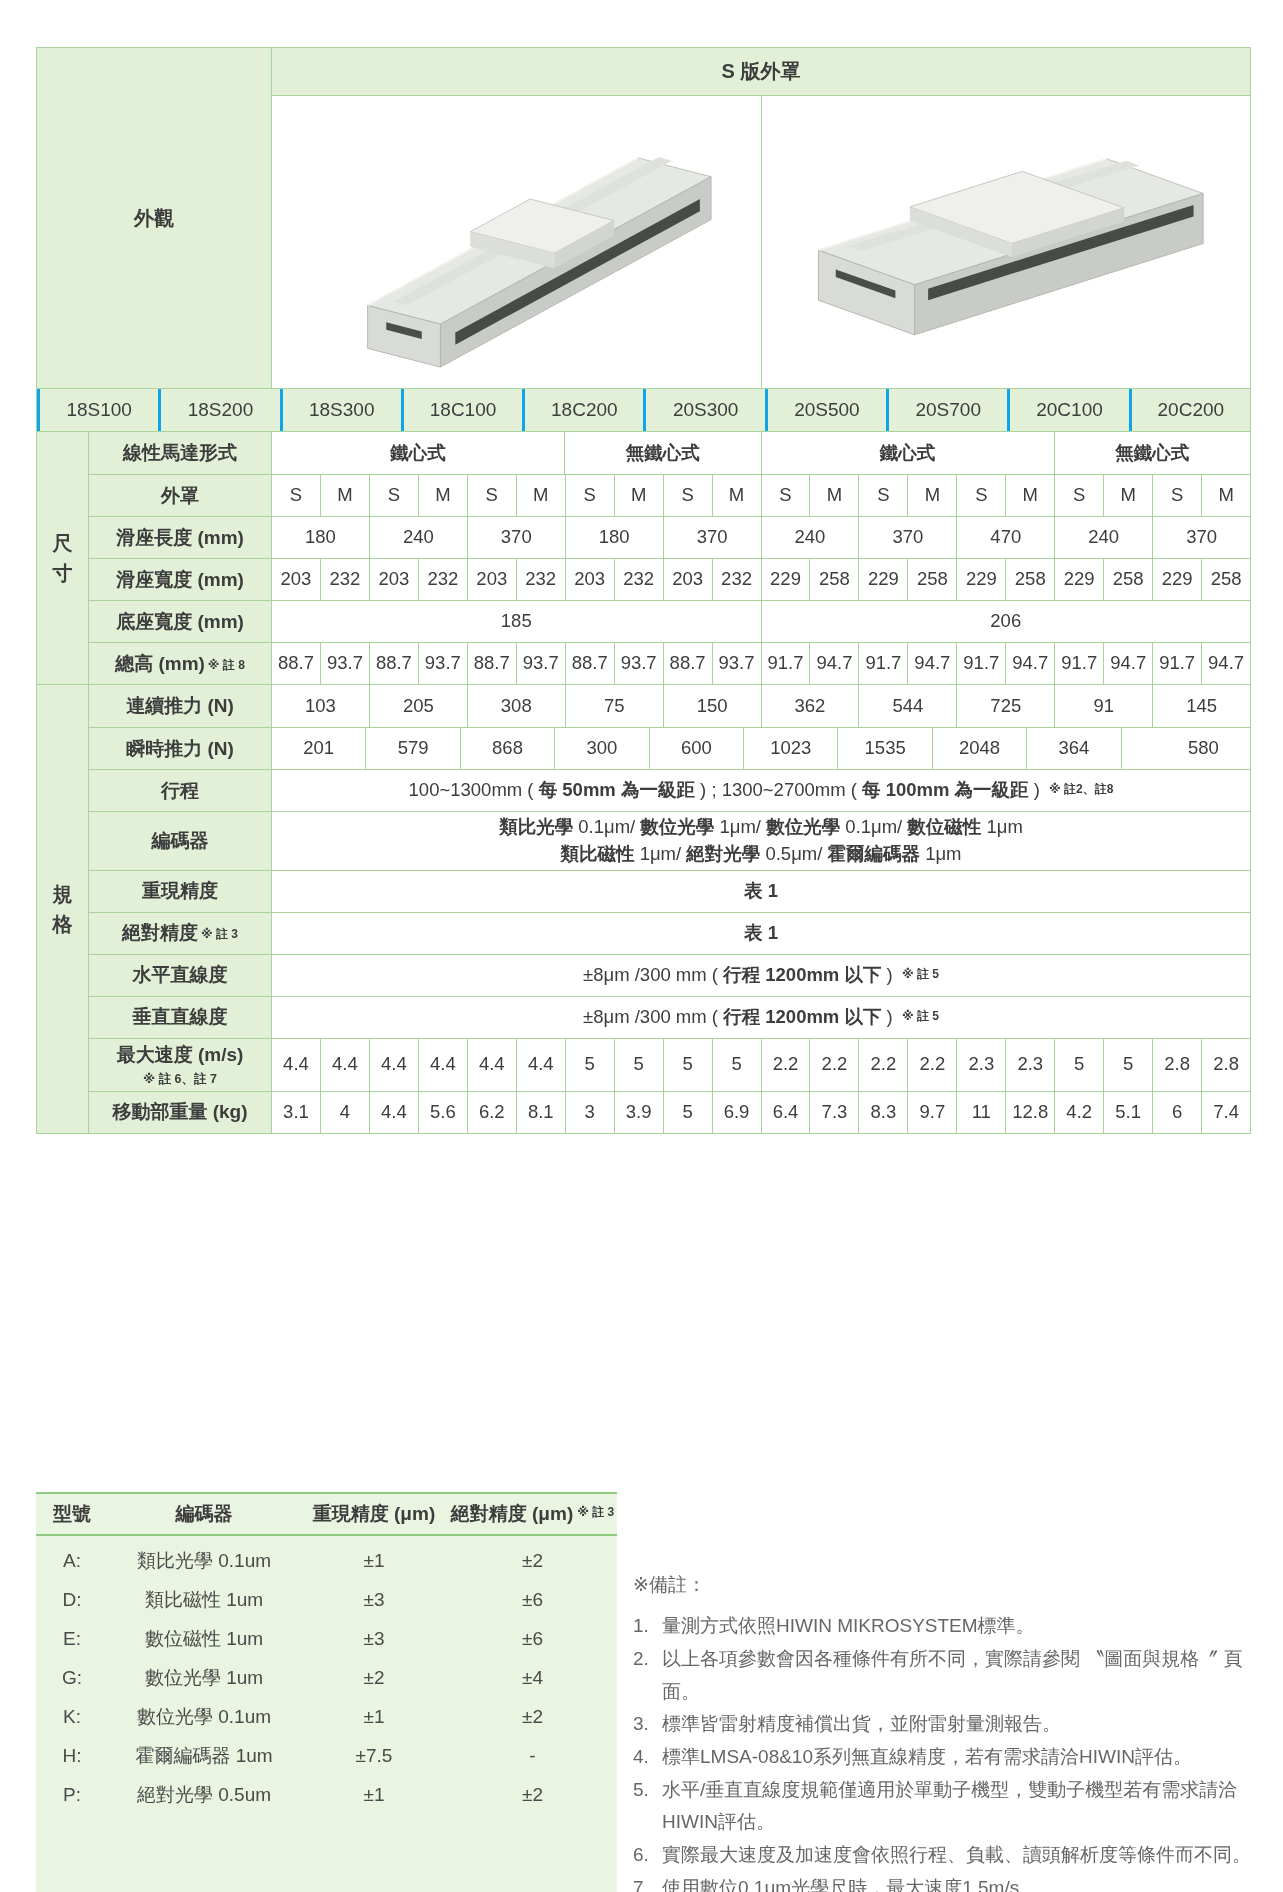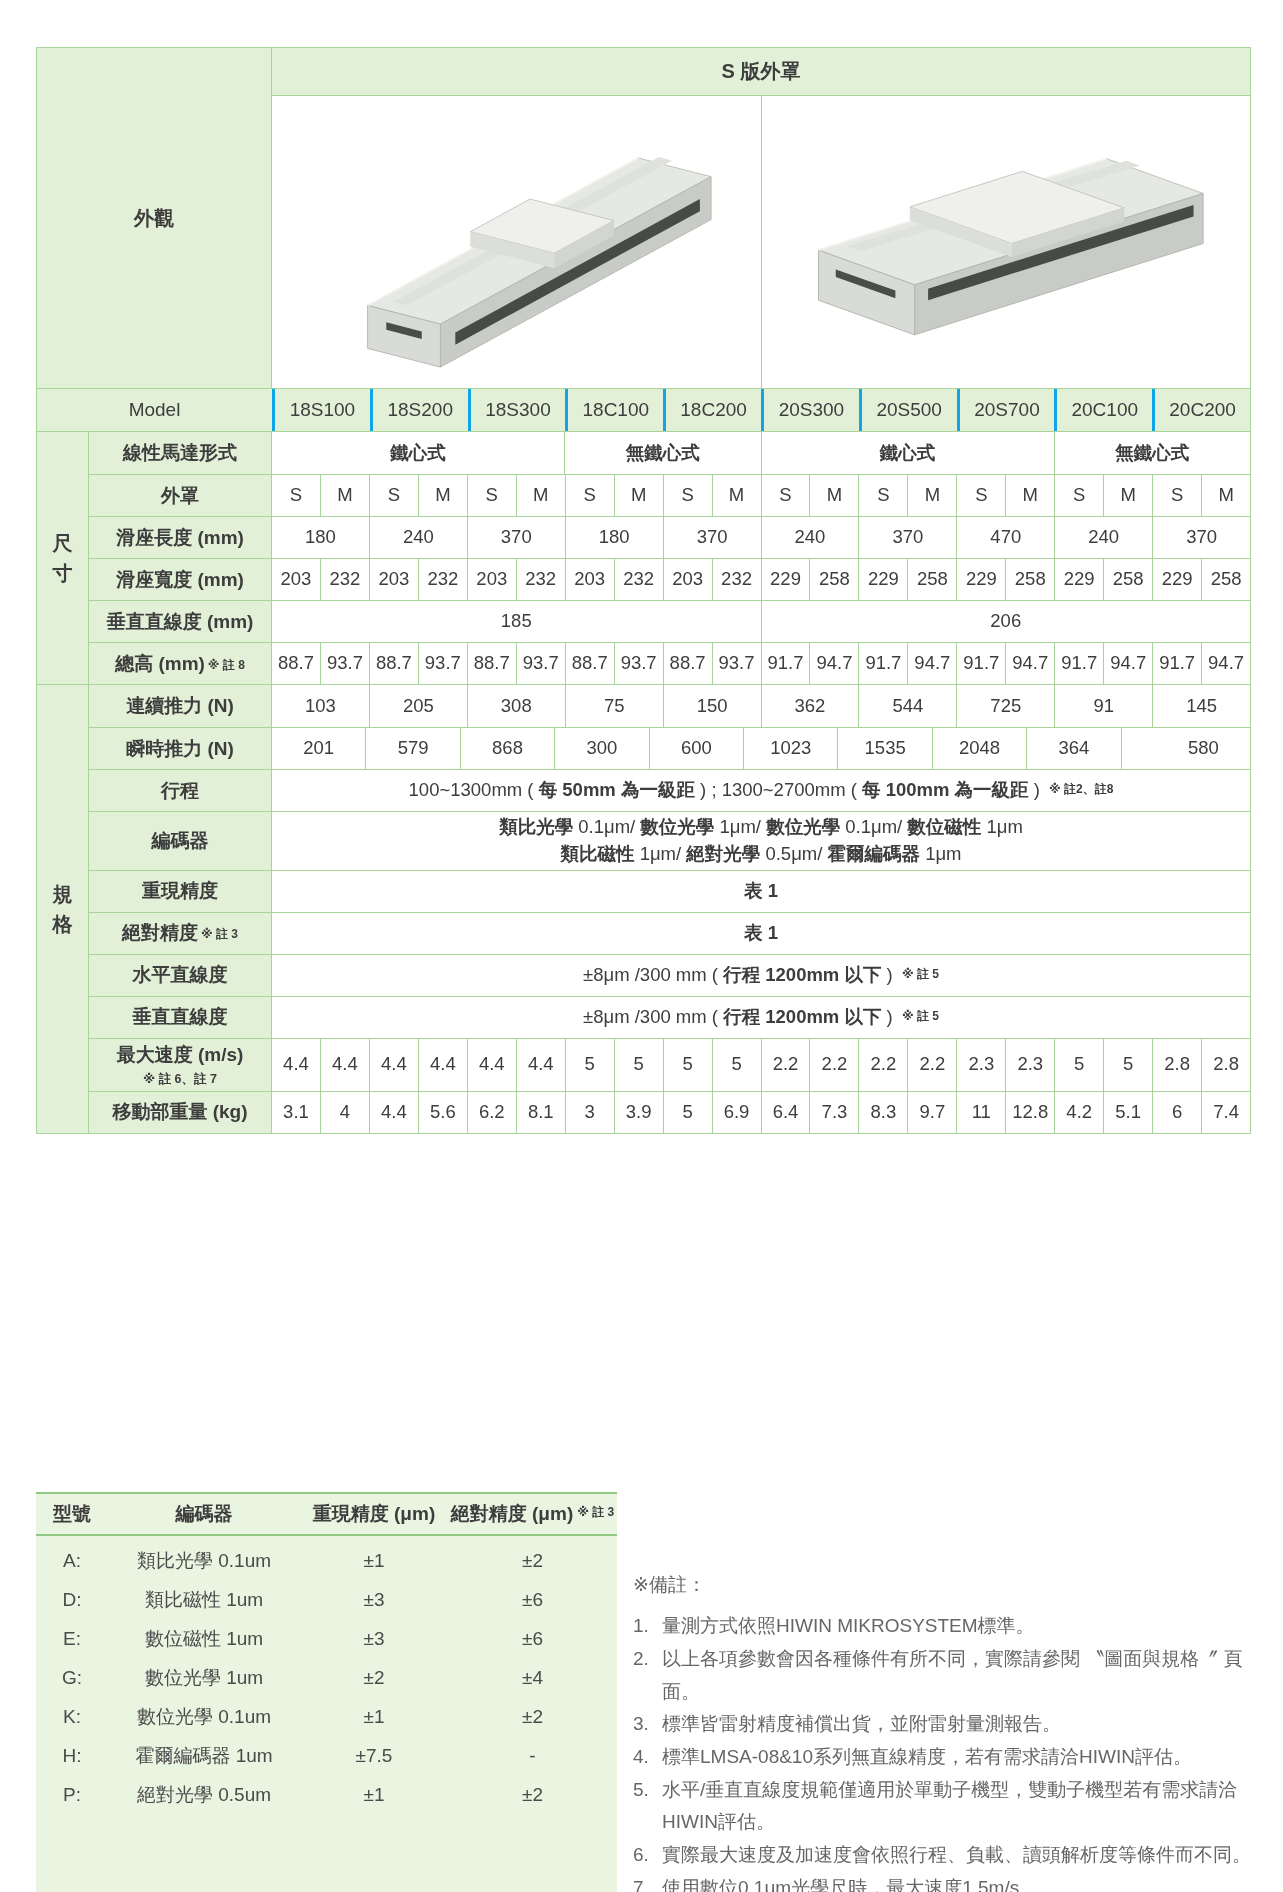--- a/index.html
+++ b/index.html
@@ -128,21 +128,20 @@
               <polygon points="135,83 252,46 358,84 241,121" fill="#eff0ec" stroke="#c2c5bf" stroke-width="1"></polygon>
               <polygon points="241,121 358,84 358,98 241,135" fill="#d3d6d0"></polygon>
               <polygon points="135,83 241,121 241,135 135,97" fill="#dcded9"></polygon>
             </svg>
           </div>
         </div>
       </div>
     </div>
 
     <div class="model-row">
-      <div class="model-label">Model</div>
       <div class="model-cells" id="model-cells">
           <div class="mcell">18S100</div>
           <div class="mcell">18S200</div>
           <div class="mcell">18S300</div>
           <div class="mcell">18C100</div>
           <div class="mcell">18C200</div>
           <div class="mcell">20S300</div>
           <div class="mcell">20S500</div>
           <div class="mcell">20S700</div>
           <div class="mcell">20C100</div>
@@ -341,21 +340,21 @@
                 <div class="dcell" style="flex: 1 1 0%;">
                   <span class="inner">229</span>
                 </div>
                 <div class="dcell" style="flex: 1 1 0%;">
                   <span class="inner">258</span>
                 </div>
               </div>
             </div>
             <div class="trow">
               <div class="rlabel">
-                <span class="lab-t">垂直直線度 (mm)</span>
+                <span class="lab-t">底座寬度 (mm)</span>
               </div>
               <div class="cells">
                 <div class="dcell" style="flex: 10 1 0%;">
                   <span class="inner">185</span>
                 </div>
                 <div class="dcell" style="flex: 10 1 0%;">
                   <span class="inner">206</span>
                 </div>
               </div>
             </div>

